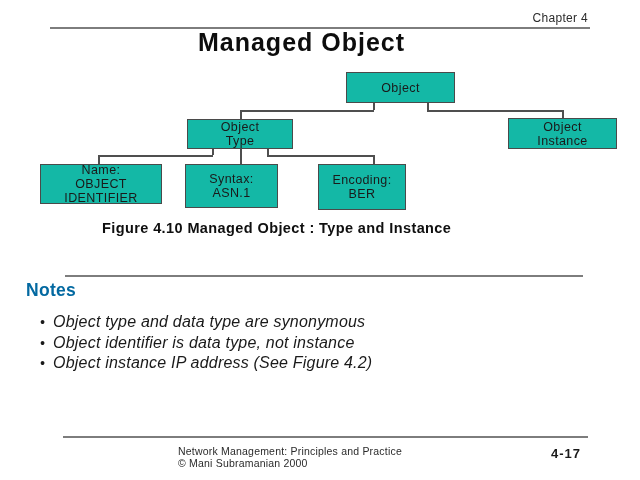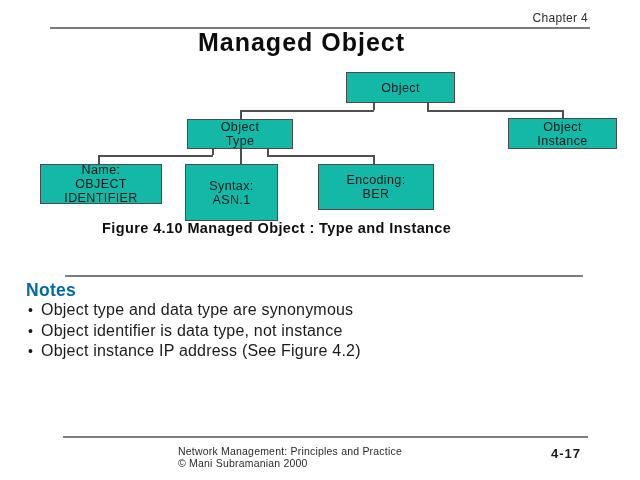--- a/index.html
+++ b/index.html
@@ -35,37 +35,38 @@
     align-items:center; justify-content:center;
     font-size:12.5px; line-height:14px; color:#1a1a1a;
     letter-spacing:0.4px;
     box-sizing:border-box;
     text-align:center;
   }
   .n-object        {left:346px; top:72px;  width:109px; height:31px;}
   .n-object-type   {left:187px; top:119px; width:106px; height:30px;}
   .n-object-inst   {left:508px; top:118px; width:109px; height:31px;}
   .n-name          {left:40px;  top:164px; width:122px; height:40px;}
-  .n-syntax        {left:185px; top:164px; width:93px;  height:57px;}
-  .n-encoding      {left:318px; top:164px; width:116px; height:46px;}
+  .n-syntax        {left:185px; top:164px; width:93px;  height:44px;}
+  .n-encoding      {left:318px; top:164px; width:88px; height:46px;}
   .hline{position:absolute; height:1.5px; background:#4f4f4f;}
   .vline{position:absolute; width:1.5px;  background:#4f4f4f;}
   
   .caption{
     position:absolute; left:102px; top:220px;
     font-size:14.5px; font-weight:bold; letter-spacing:0.4px; color:#0f0f0f;
   }
   
   .notes-heading{
     position:absolute; left:26px; top:280px;
     font-size:17.5px; font-weight:bold; color:#0369a1; letter-spacing:0.3px;
   }
   .notes-list{
-    position:absolute; left:28px; top:300px; margin:0; padding:0;
+    position:absolute; left:28px; top:300px; margin:12px; padding:0;
     list-style:none;
+    font-style:italic;
   }
   .notes-list li{
     font-size:16px; line-height:20.5px; color:#1a1a1a; letter-spacing:0.2px;
     white-space:nowrap;
   }
   .notes-list li::before{content:"\2022"; margin-right:8px; font-size:14px;}
   
   .footer-text{
     position:absolute; left:178px; top:446px;
     font-size:10.5px; line-height:11.5px; color:#2b2b2b; letter-spacing:0.2px;

